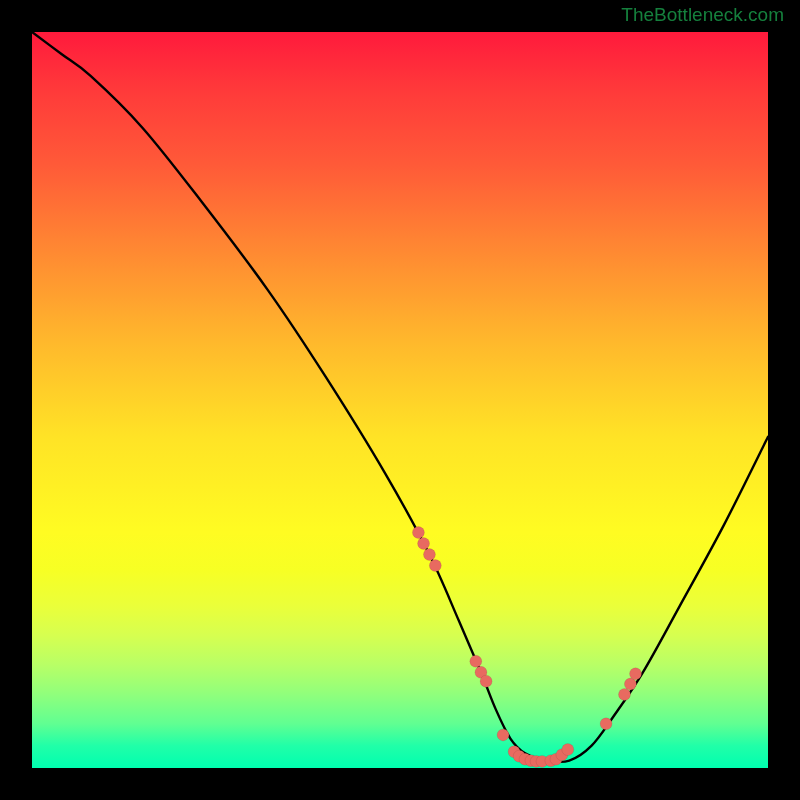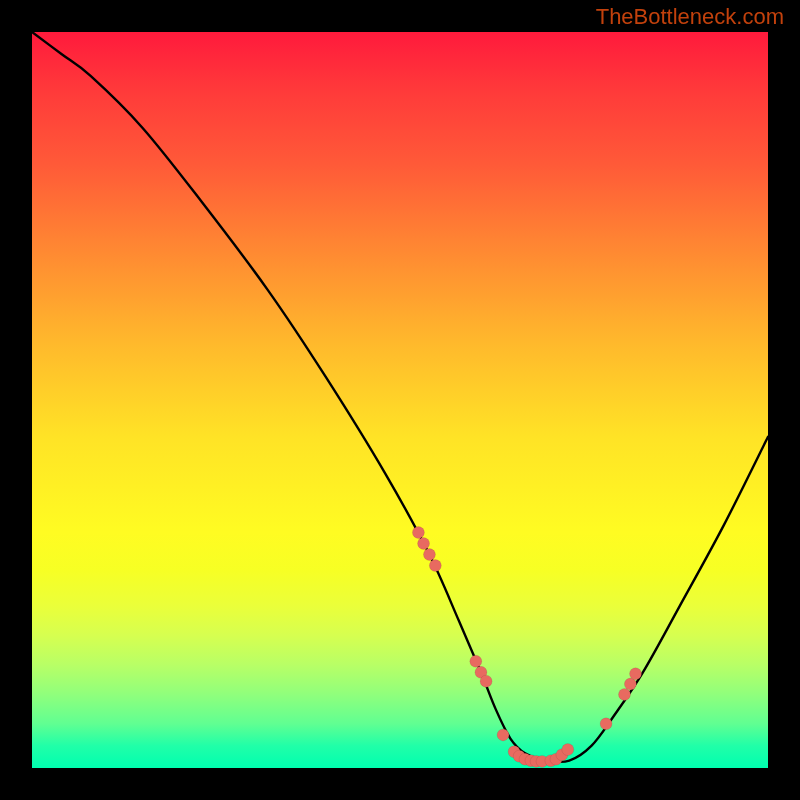--- a/index.html
+++ b/index.html
@@ -9,22 +9,22 @@
     width: 800px;
     height: 800px;
     overflow: hidden;
     position: relative;
     font-family: Arial, Helvetica, sans-serif;
   }
   .watermark {
     position: absolute;
     top: 4px;
     right: 16px;
-    color: #c2410c;
-    font-size: 22px;
+    color: #15803d;
+    font-size: 19px;
     font-weight: 500;
     z-index: 10;
   }
   .plot-area {
     position: absolute;
     left: 32px;
     top: 32px;
     width: 736px;
     height: 736px;
     background: linear-gradient(to bottom,

